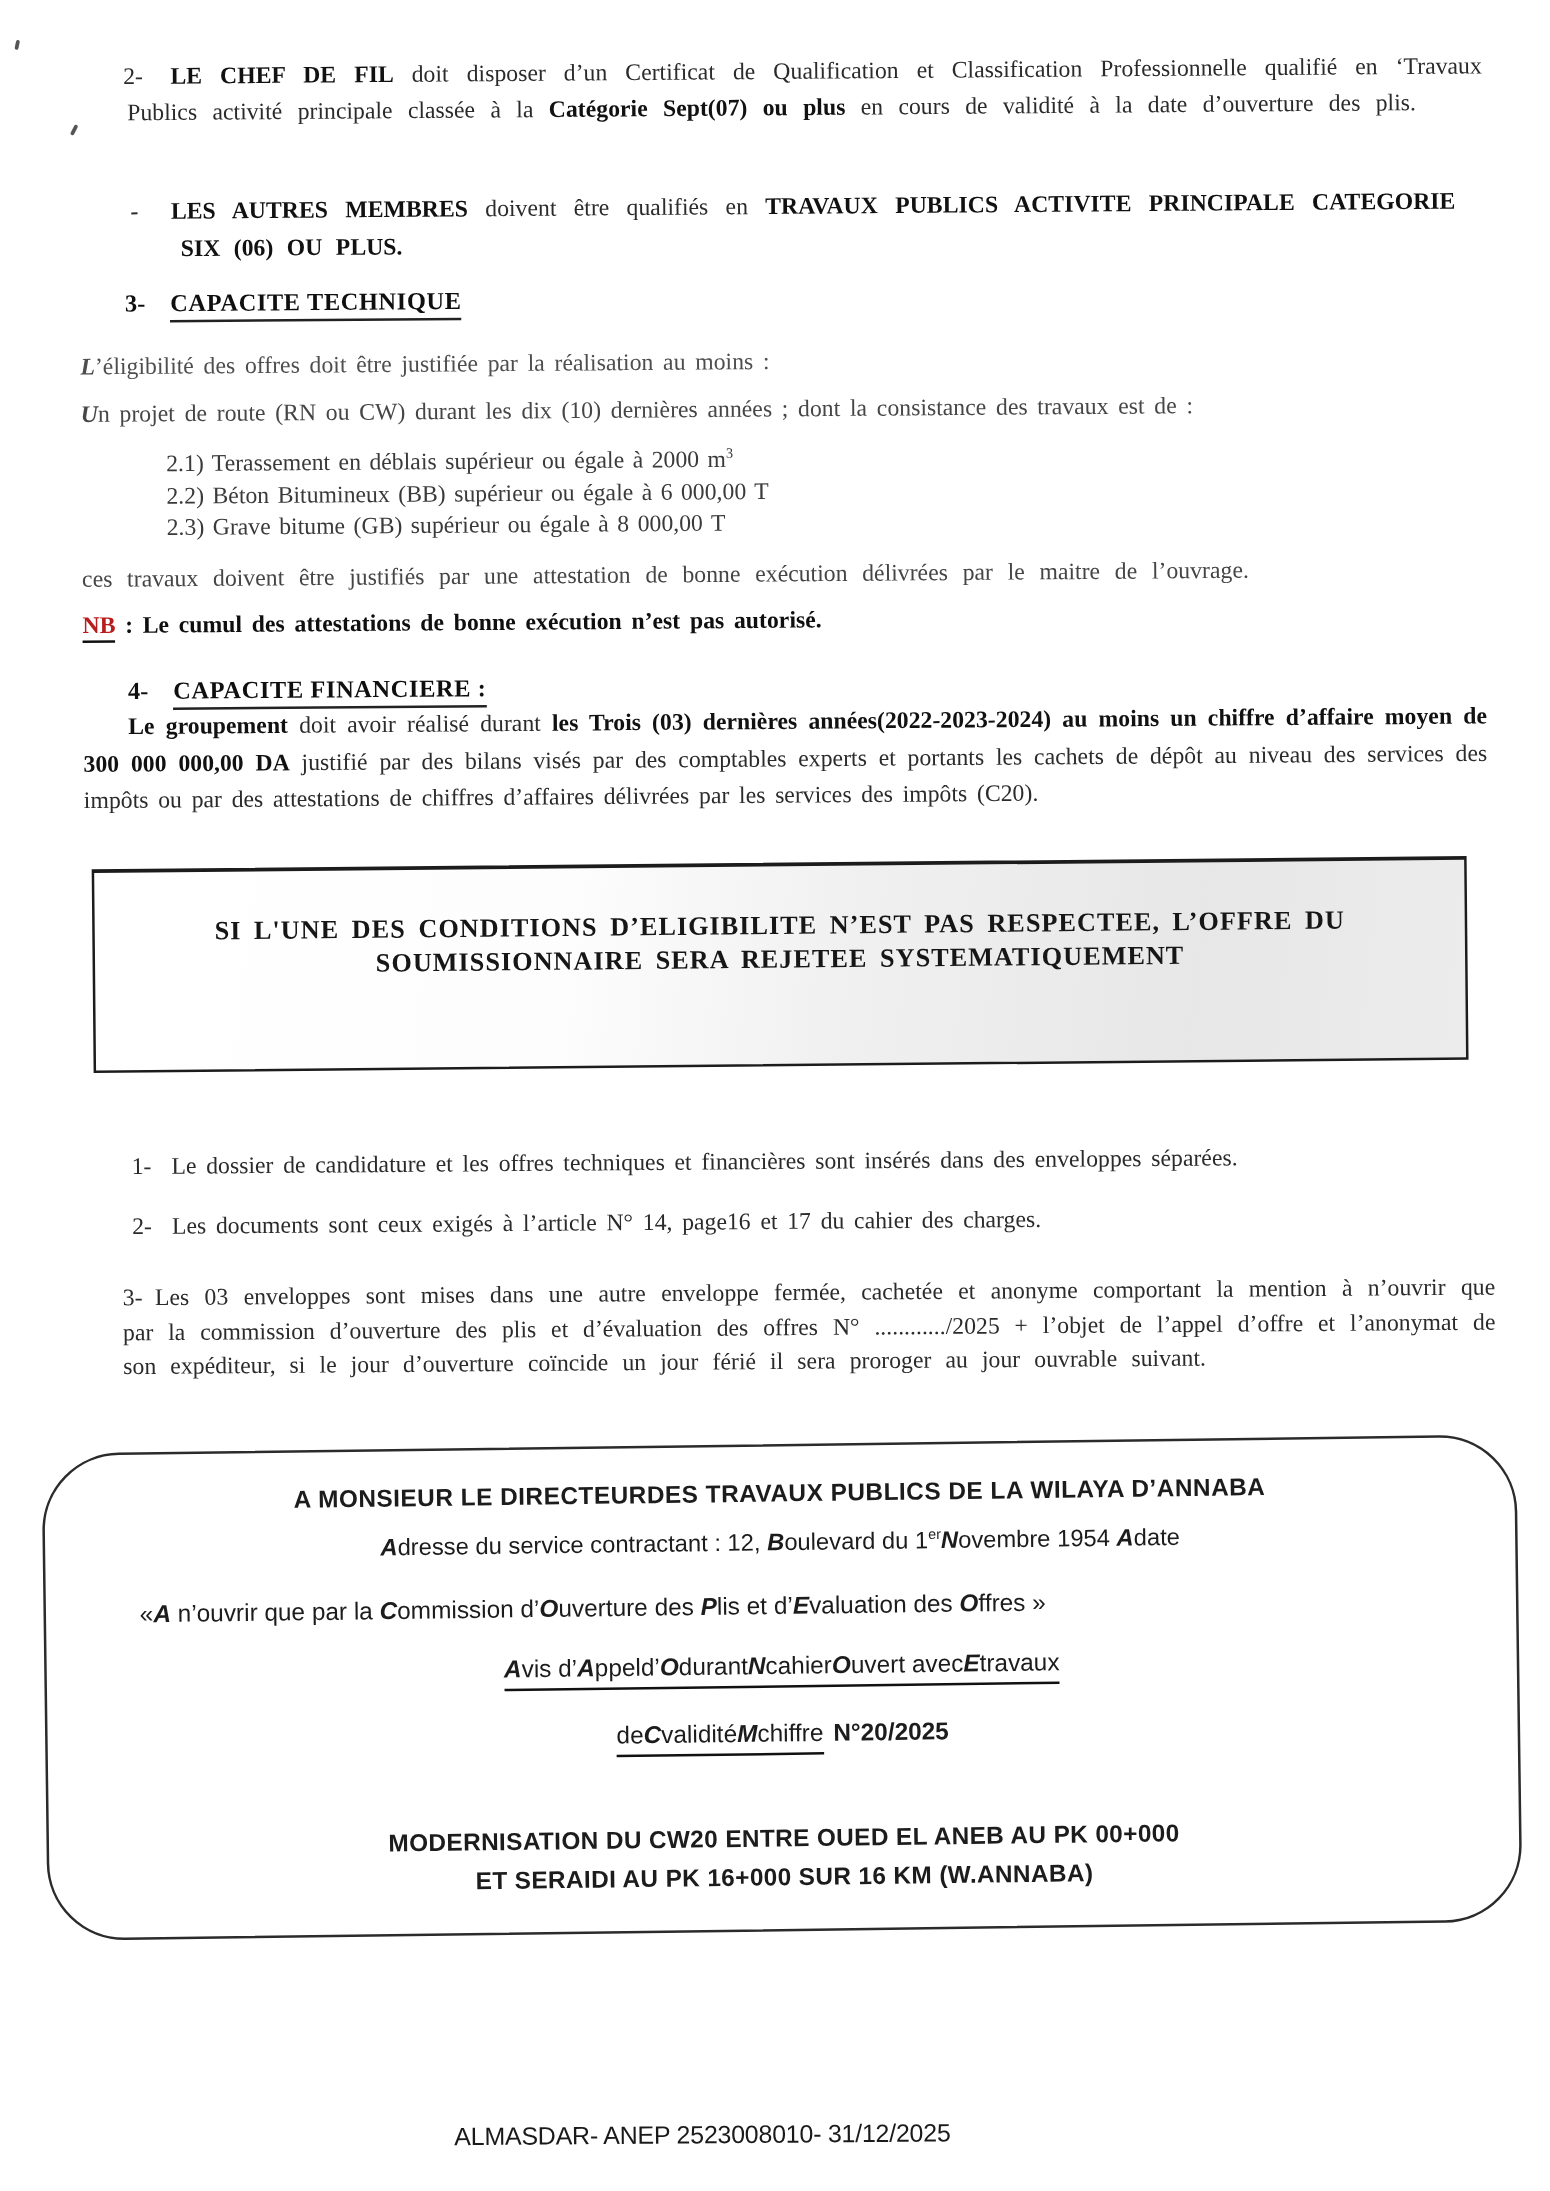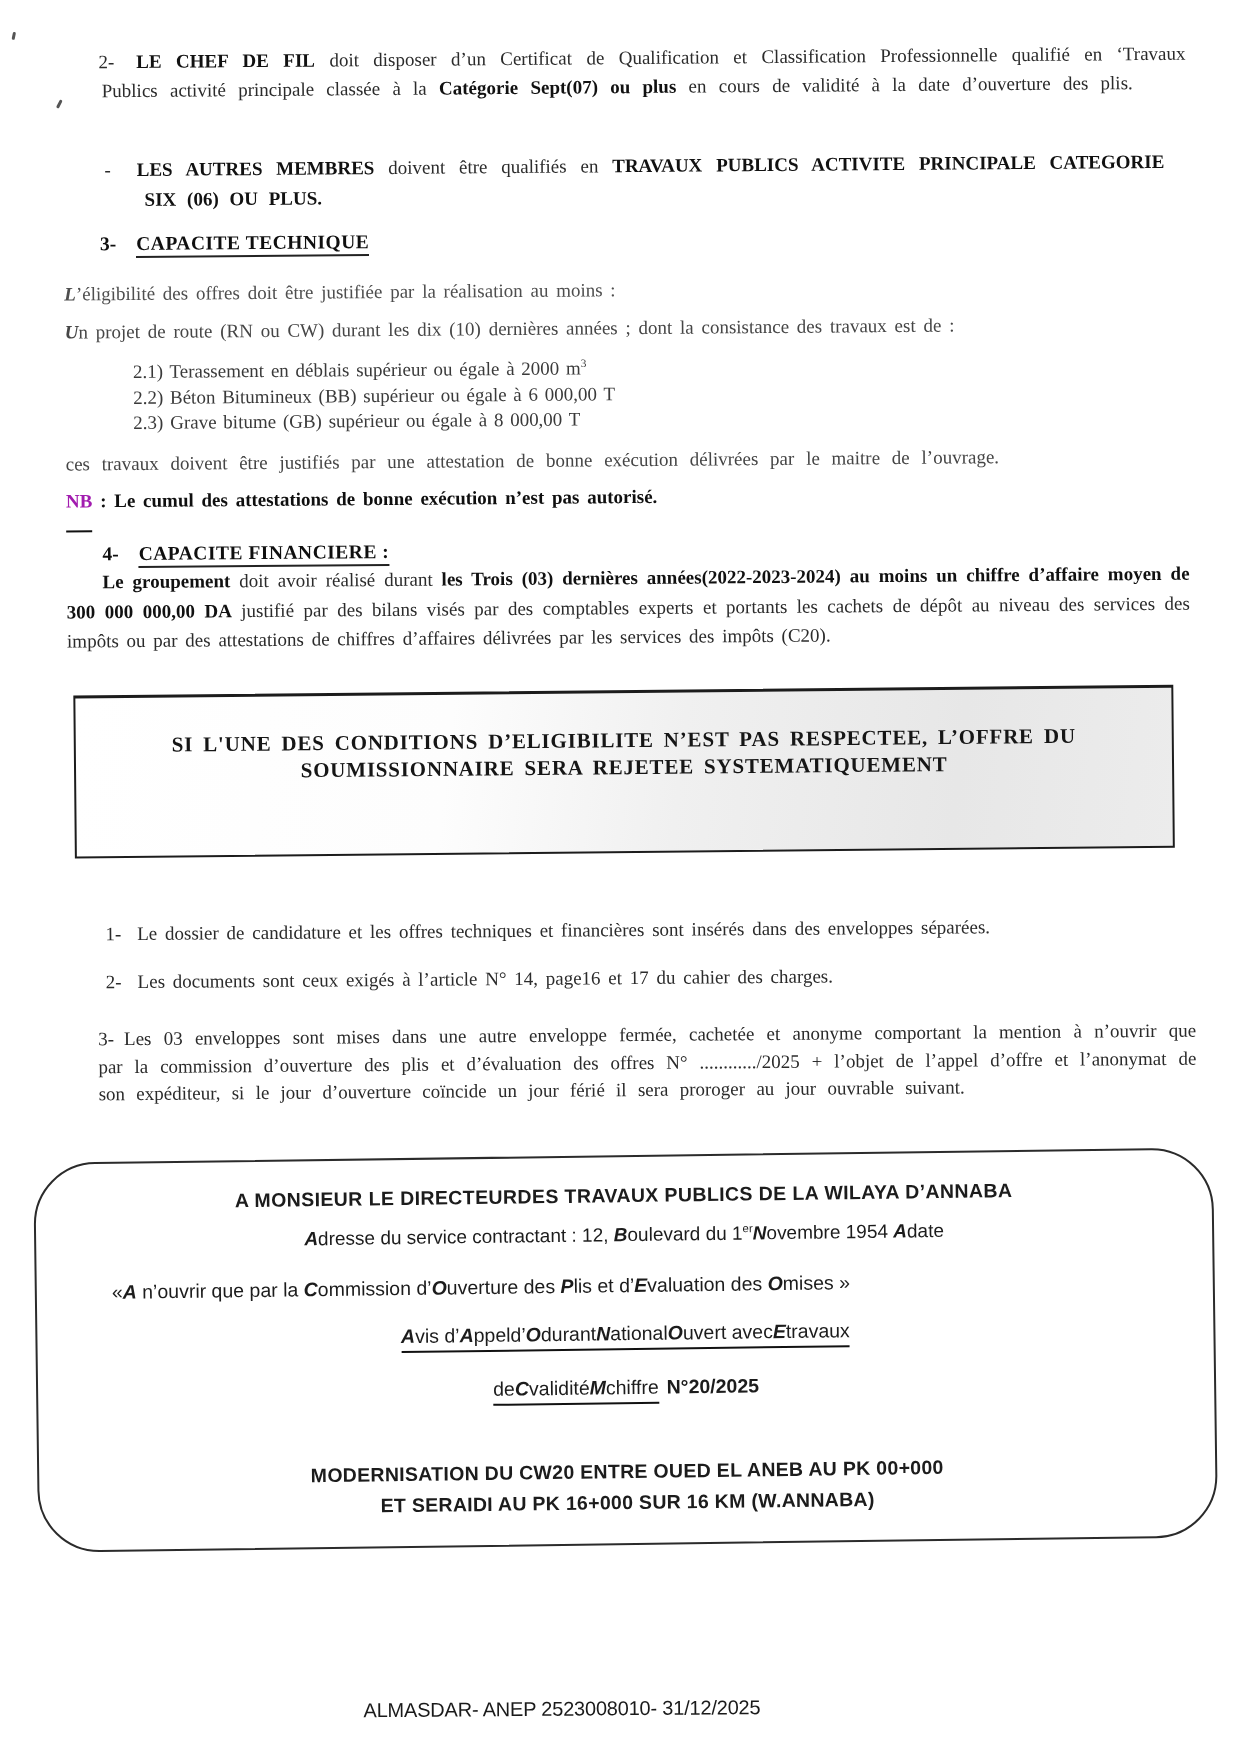--- a/index.html
+++ b/index.html
@@ -24,21 +24,21 @@
   .membres .num{padding-right:26px;font-weight:bold;}
   .heading{position:absolute;margin:0;font-size:19.5px;line-height:29px;font-weight:bold;color:#0f0f0f;}
   .h3{top:230px;left:98px;}
   .h4{top:540px;left:98px;}
   .htitle{margin-left:20px;border-bottom:2.5px solid #222;padding-bottom:2px;letter-spacing:0.5px;}
   .elig{top:280px;left:62px;width:1123px;color:#4e4e4e;}
   .projet{top:318px;left:62px;width:1123px;color:#464646;}
   .specs{top:360px;left:130px;line-height:25.5px;color:#3a3a3a;word-spacing:2px;}
   .travaux{top:450px;left:62px;width:1123px;color:#454545;word-spacing:7px;}
   .nb{top:487px;left:62px;width:1123px;}
-  .nb .lbl{font-weight:bold;color:#a21caf;border-bottom:2.5px solid #111;padding-bottom:19px;}
+  .nb .lbl{font-weight:bold;color:#b91c1c;border-bottom:2.5px solid #111;padding-bottom:1px;}
   .nb .rest{font-weight:bold;color:#0f0f0f;}
   .fin{top:568px;left:62px;width:1123px;line-height:29.5px;text-indent:36px;}
 
   .warnbox{position:absolute;top:695px;left:68px;width:1100px;height:163px;box-sizing:border-box;
            border:2px solid #1c1c1c;border-top-width:3px;transform:rotate(-0.1deg);
            background:linear-gradient(97deg,#ffffff 0%,#fdfdfd 34%,#f0f0f0 55%,#e7e7e7 80%,#ececec 100%);}
   .warntext{margin:34px 40px 0;text-align:center;font-weight:bold;font-size:21px;line-height:26.5px;
             letter-spacing:0.8px;word-spacing:4px;color:#161616;}
 
   .env{text-indent:-37px;}
@@ -107,23 +107,23 @@
 
     <p class="p env env2"><span class="num">2-</span><span>Les documents sont ceux exigés à l’article N° 14, page16 et 17 du cahier des charges.</span></p>
 
     <p class="p just env3"><span class="num">3-</span><span>Les 03 enveloppes sont mises dans une autre enveloppe fermée, cachetée et  anonyme comportant  la mention à n’ouvrir que par la commission d’ouverture des plis et d’évaluation des offres N° ............/2025 + l’objet de l’appel d’offre et l’anonymat de son expéditeur, si le jour d’ouverture coïncide un jour férié  il sera proroger au jour ouvrable suivant.</span></p>
 
     <div class="addrbox">
       <div class="addr-title">A MONSIEUR LE DIRECTEURDES TRAVAUX PUBLICS DE LA WILAYA D’ANNABA</div>
 
       <div class="addr-line"><span class="bi">A</span><span>dresse du service contractant : 12, </span><span class="bi">B</span><span>oulevard du 1</span><sup>er</sup><span class="bi">N</span><span>ovembre 1954 </span><span class="bi">A</span><span>date</span></div>
 
-      <div class="addr-mention"><span>«</span><span class="bi">A</span><span> n’ouvrir que par la </span><span class="bi">C</span><span>ommission d’</span><span class="bi">O</span><span>uverture des </span><span class="bi">P</span><span>lis et d’</span><span class="bi">E</span><span>valuation des </span><span class="bi">O</span><span>mises »</span></div>
+      <div class="addr-mention"><span>«</span><span class="bi">A</span><span> n’ouvrir que par la </span><span class="bi">C</span><span>ommission d’</span><span class="bi">O</span><span>uverture des </span><span class="bi">P</span><span>lis et d’</span><span class="bi">E</span><span>valuation des </span><span class="bi">O</span><span>ffres »</span></div>
 
-      <div class="addr-avis"><span class="u2"><span class="bi">A</span><span>vis d’</span><span class="bi">A</span><span>ppeld’</span><span class="bi">O</span><span>durant</span><span class="bi">N</span><span>ational</span><span class="bi">O</span><span>uvert avec</span><span class="bi">E</span><span>travaux</span></span></div>
+      <div class="addr-avis"><span class="u2"><span class="bi">A</span><span>vis d’</span><span class="bi">A</span><span>ppeld’</span><span class="bi">O</span><span>durant</span><span class="bi">N</span><span>cahier</span><span class="bi">O</span><span>uvert avec</span><span class="bi">E</span><span>travaux</span></span></div>
 
       <div class="addr-cap"><span class="u2"><span>de</span><span class="bi">C</span><span>validité</span><span class="bi">M</span><span>chiffre </span></span><span class="cap-num">N°20/2025</span></div>
 
       <div class="addr-objet">
         <div>MODERNISATION DU CW20 ENTRE OUED EL ANEB AU PK 00+000</div>
         <div>ET SERAIDI AU PK 16+000 SUR 16 KM  (W.ANNABA)</div>
       </div>
     </div>
 
     <div class="footer">ALMASDAR- ANEP 2523008010- 31/12/2025</div>

